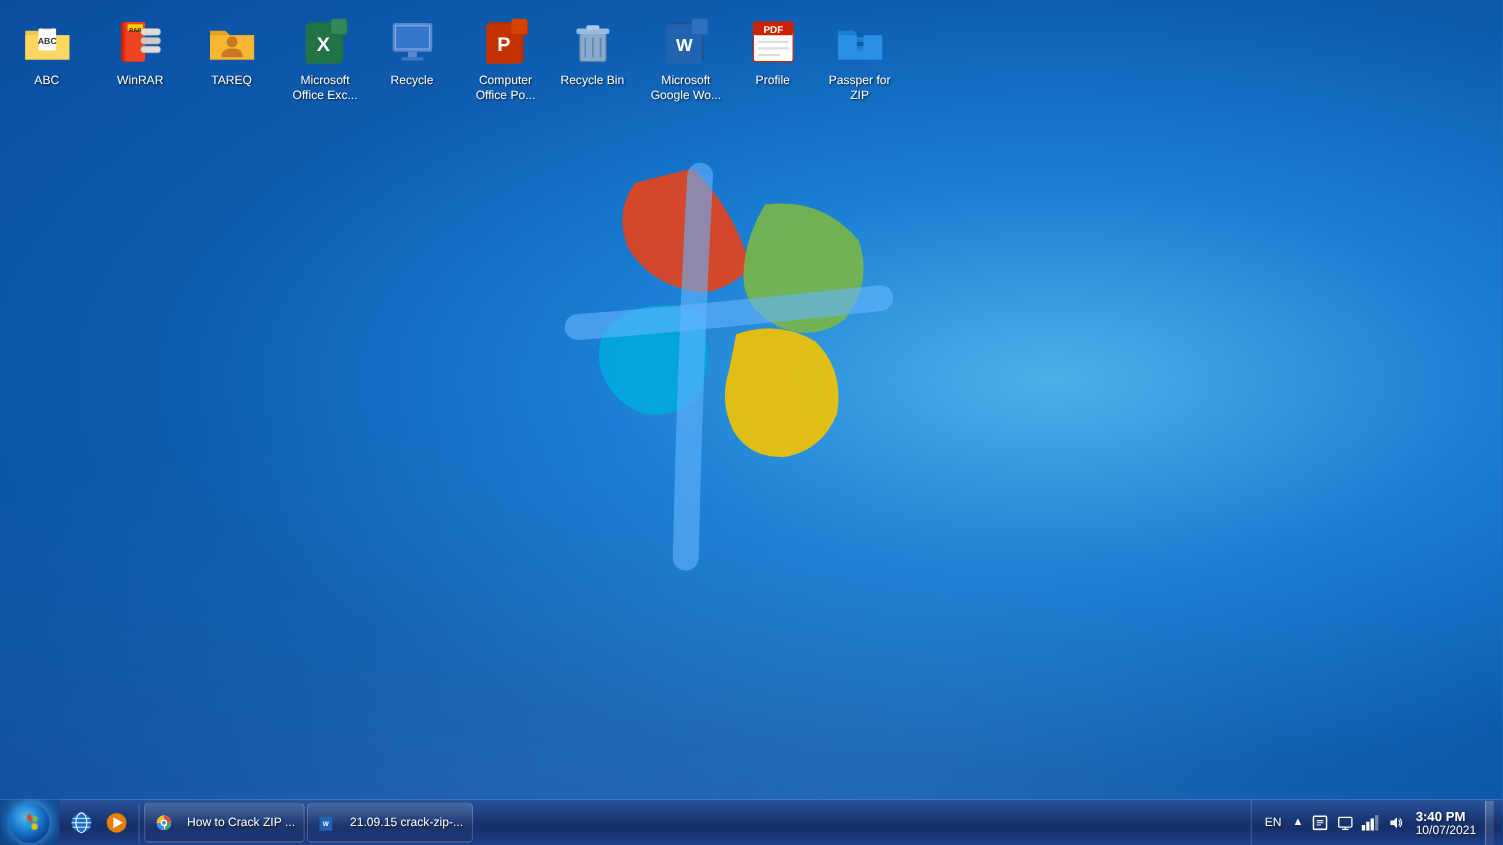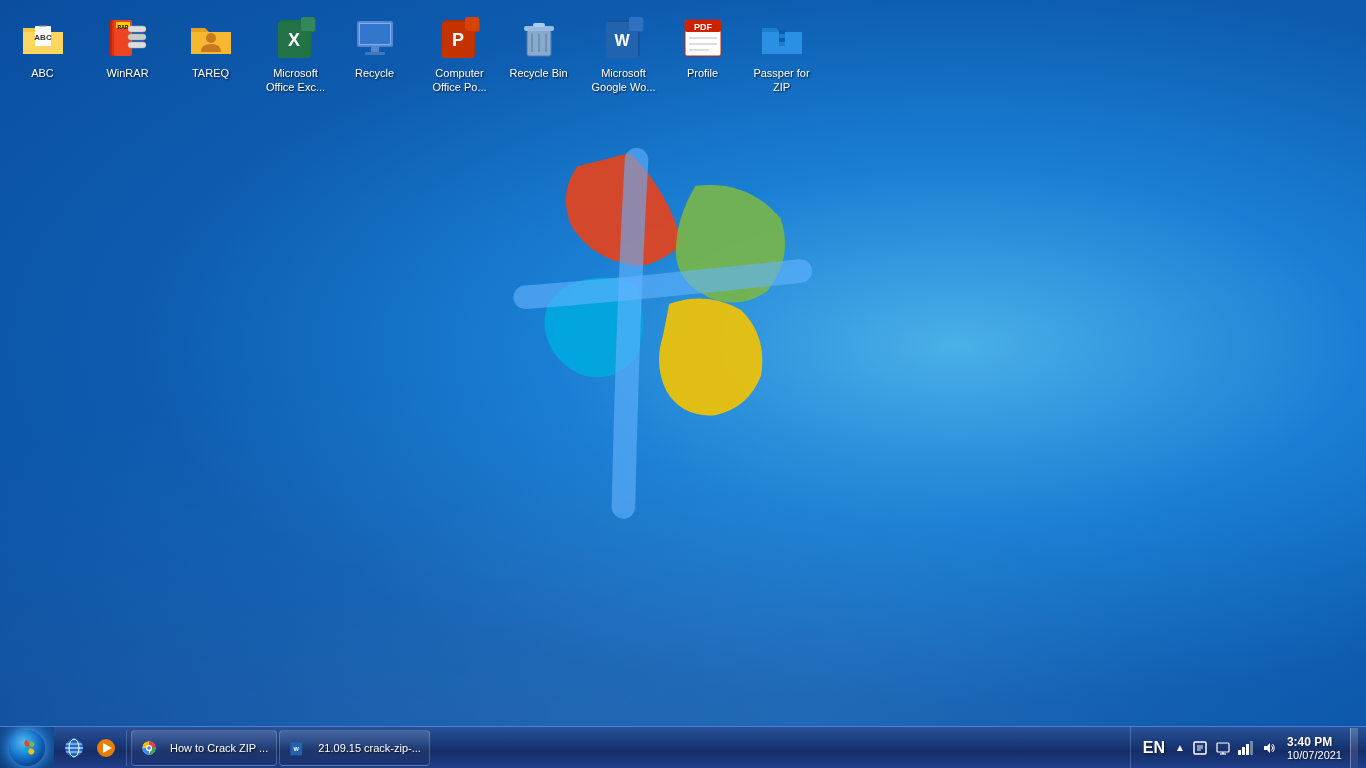--- a/index.html
+++ b/index.html
@@ -227,24 +227,23 @@
       font-size: 12px;
       font-weight: 600;
     }
 
     .clock-date {
       font-size: 11px;
     }
 
     .lang-indicator {
       color: white;
-      font-size: 16px;
+      font-size: 11px;
       padding: 2px 4px;
       text-shadow: 1px 1px 2px rgba(0,0,0,0.6);
-      font-weight: bold;
     }
 
     .show-desktop {
       width: 8px;
       height: 40px;
       background: linear-gradient(to bottom, rgba(255,255,255,0.2), rgba(255,255,255,0.05));
       border-left: 1px solid rgba(255,255,255,0.3);
       cursor: pointer;
     }
   </style>

